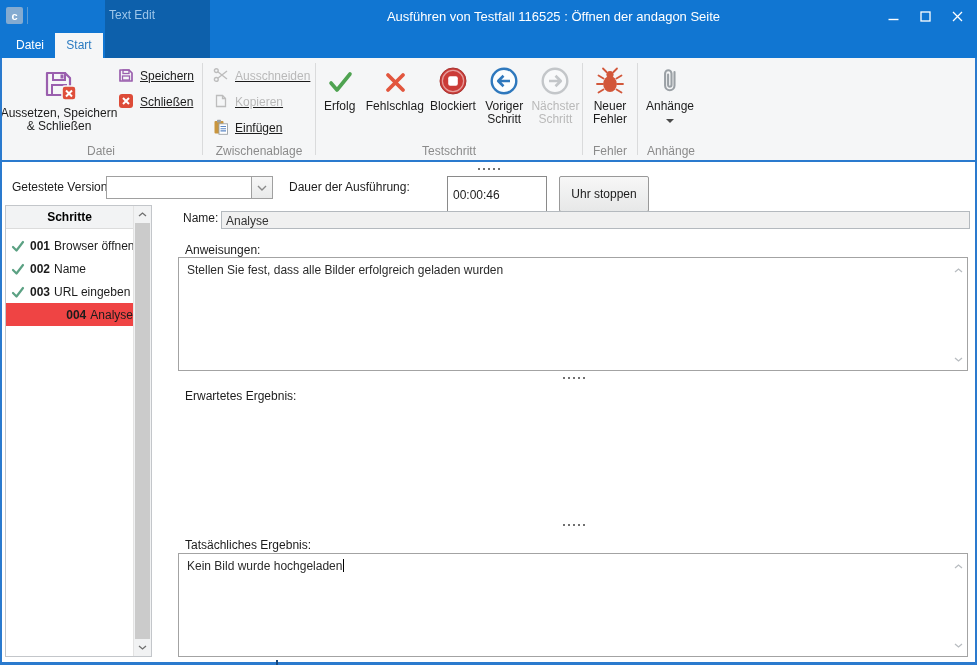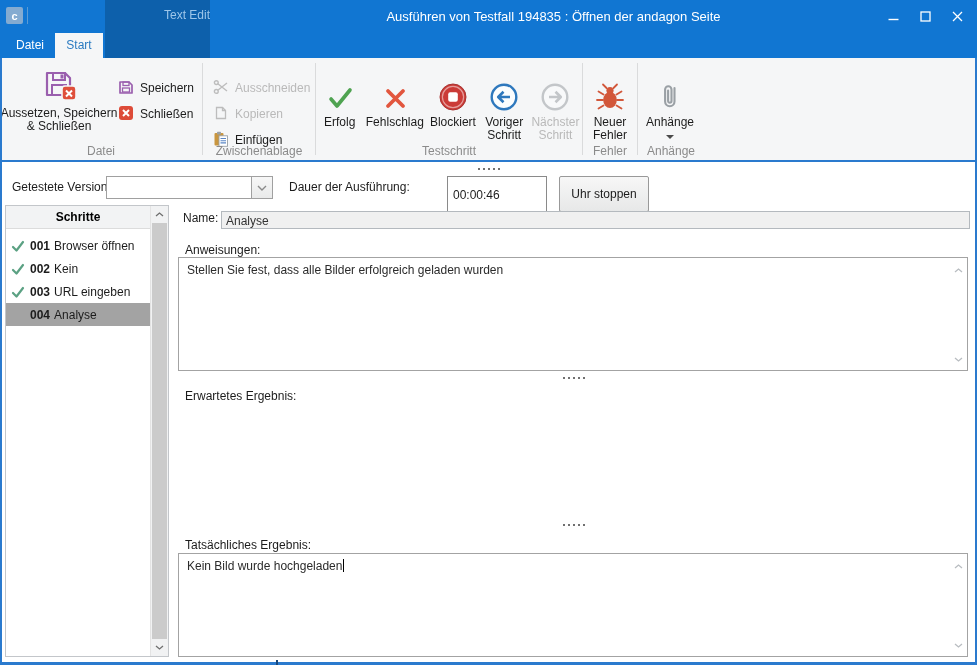--- a/index.html
+++ b/index.html
@@ -2,74 +2,74 @@
 <html><head>
 <meta charset="utf-8">
 <style>
   html,body{margin:0;padding:0;background:#fff;font-family:"Liberation Sans","DejaVu Sans",sans-serif;}
   .window{position:relative;width:977px;height:665px;background:#fff;overflow:hidden;font-size:12px;color:#1c1c1c;}
 
   
   .titlebar{position:absolute;top:0;left:0;right:0;height:33px;background:#1176d2;z-index:5;}
   .tabrow{position:absolute;top:33px;left:0;right:0;height:25px;background:#1176d2;z-index:5;display:flex;padding-left:5px;}
   .contextual{position:absolute;left:105px;top:0;width:105px;height:58px;background:#0d60ab;z-index:6;}
-  .contextual .clabel{position:absolute;top:8px;left:4px;right:0;text-align:right;color:#9dc6ea;font-size:12px;}
+  .contextual .clabel{position:absolute;top:8px;left:4px;right:0;text-align:left;color:#9dc6ea;font-size:12px;}
   .appicon{position:absolute;left:6px;top:7px;width:17px;height:17px;background:#84abd1;border-radius:2px;color:#fff;
            font-weight:bold;font-size:11px;display:flex;align-items:center;justify-content:center;z-index:7;}
   .qsep{position:absolute;left:27px;top:7px;width:1px;height:17px;background:#5b9bd5;z-index:7;}
   .wtitle{position:absolute;top:0;left:250px;right:120px;height:33px;line-height:33px;text-align:center;color:#fff;font-size:13px;z-index:7;white-space:nowrap;}
   .wbtns{position:absolute;top:0;right:4px;height:33px;display:flex;z-index:8;}
   .wbtn{width:32px;height:33px;display:flex;align-items:center;justify-content:center;}
   .tab{height:25px;line-height:25px;text-align:center;color:#fff;font-size:12px;position:relative;z-index:7;}
   .tab.t0{width:50px;}.tab.t1{width:48px;}.tab.t2{width:47px;}.tab.t3{width:60px;}
   .tab.selected{background:#f5f6f7;color:#2a7ac0;}
 
   
   .ribbon{position:absolute;top:58px;left:0;right:0;height:102px;background:#f5f6f7;border-bottom:2px solid #2a7ace;display:flex;z-index:4;}
   .rgroup{position:relative;flex:0 0 auto;}
   .glabel{position:absolute;bottom:2px;left:0;right:0;text-align:center;color:#8b8b8b;font-size:12px;}
   .gsep{flex:0 0 1px;background:#dadbdc;margin:5px 0;}
   .g-datei{width:202px;display:flex;}
   .bigbtn{width:118px;padding-top:8px;text-align:center;}
   .bigbtn .blabel{margin-top:2px;font-size:12px;line-height:13px;white-space:pre-line;}
-  .smallcol{display:flex;flex-direction:column;padding-top:22px;}
+  .smallcol{display:flex;flex-direction:column;padding-top:10px;text-decoration:underline;}
   .smallbtn{display:flex;align-items:center;gap:6px;height:16px;margin-bottom:10px;font-size:12px;white-space:nowrap;}
   .smallbtn.disabled{color:#b9b9b9;}
   .g-zw{width:112px;}
   .g-zw .smallcol{padding-left:10px;}
   .g-test{width:266px;display:flex;}
-  .bigv{display:flex;flex-direction:column;align-items:center;padding-top:23px;font-size:12px;line-height:13px;text-align:center;white-space:pre-line;}
+  .bigv{display:flex;flex-direction:column;align-items:center;padding-top:7px;font-size:12px;line-height:13px;text-align:center;white-space:pre-line;}
   .bigv svg{margin-bottom:3px;}
   .bigv.disabled{color:#b9b9b9;}
   .g-fehler{width:54px;display:flex;}
   .g-anh{width:66px;display:flex;}
   .caret-down{width:0;height:0;border-left:4px solid transparent;border-right:4px solid transparent;border-top:4px solid #4a4a4a;margin-top:6px;}
 
   
   .content{position:absolute;top:162px;left:2px;right:2px;bottom:3px;background:#fff;z-index:3;}
   .grip{display:flex;gap:3px;justify-content:center;align-items:center;height:4px;}
   .grip i{width:2px;height:2px;background:#707070;display:block;}
   .grip-top{position:absolute;top:5px;left:0;right:0;}
 
   .vrow-label{position:absolute;top:14px;height:23px;line-height:23px;font-size:12px;color:#1c1c1c;white-space:nowrap;}
   .combo{position:absolute;left:104px;top:14px;width:167px;height:23px;background:#fff;border:1px solid #a0a0a0;box-sizing:border-box;display:flex;}
   .combo .cval{flex:1;}
   .combo .cbtn{width:20px;border-left:1px solid #a0a0a0;background:linear-gradient(#f7f7f7,#e9eaea);display:flex;align-items:center;justify-content:center;}
   .timeinput{position:absolute;left:445px;top:14px;width:100px;height:38px;border:1px solid #8a8a8a;box-sizing:border-box;font-family:"Liberation Sans","DejaVu Sans",sans-serif;font-size:12px;padding:0 5px;color:#1c1c1c;background:#fff;}
   .btn{position:absolute;left:557px;top:14px;width:90px;height:36px;background:linear-gradient(#f7f7f7,#e7e8e8);border:1px solid #999;border-radius:2px;font-size:12px;display:flex;align-items:center;justify-content:center;box-sizing:border-box;}
 
   
-  .sidebar{position:absolute;left:3px;top:43px;width:164px;height:452px;border:1px solid #c3c6ca;box-sizing:border-box;display:flex;background:#fff;}
+  .sidebar{position:absolute;left:3px;top:43px;width:147px;height:452px;border:1px solid #c3c6ca;box-sizing:border-box;display:flex;background:#fff;}
   .side-left{flex:1;display:flex;flex-direction:column;overflow:hidden;}
   .side-head{height:22px;line-height:22px;background:#f2f3f4;border-bottom:1px solid #dcdcdc;font-weight:bold;text-align:center;font-size:12px;color:#000;}
   .items{padding-top:5px;}
   .item{height:23px;display:flex;align-items:center;font-size:12px;white-space:nowrap;}
   .item .chk{width:24px;display:flex;justify-content:center;flex:0 0 24px;}
   .item .num{font-weight:bold;margin-right:4px;}
-  .item.selected{background:#a3a3a3;}
+  .item.selected{background:#ef4444;justify-content:flex-end;}
   .sbar{width:17px;flex:0 0 17px;background:#f1f2f3;border-left:1px solid #e3e3e3;display:flex;flex-direction:column;}
   .sbtn{height:17px;display:flex;align-items:center;justify-content:center;}
   .sthumb{flex:1;background:#cbcbcb;margin:0 1px;}
 
   
   .main{position:absolute;left:175px;top:43px;width:793px;height:455px;}
   .namerow{position:absolute;top:6px;left:0;right:0;height:18px;display:flex;align-items:flex-start;}
   .namerow .nlabel{width:38px;padding-left:6px;flex:0 0 38px;}
   .namefield{flex:1;height:18px;line-height:18px;background:#f0f0f0;border:1px solid #b4b9be;box-sizing:border-box;padding-left:4px;color:#333;}
   .flabel{position:absolute;left:8px;font-size:12px;color:#1c1c1c;}
@@ -90,21 +90,21 @@
 <body>
 
 <div class="window">
 
   <div class="titlebar"></div>
   <div class="contextual">
     <div class="clabel">Text Edit</div>
   </div>
   <div class="appicon">c</div>
   <div class="qsep"></div>
-  <div class="wtitle">Ausführen von Testfall 194835 : Öffnen der andagon Seite</div>
+  <div class="wtitle">Ausführen von Testfall 116525 : Öffnen der andagon Seite</div>
   <div class="wbtns">
     <div class="wbtn">
       <svg width="11" height="11" viewBox="0 0 11 11">
           <line x1="0.5" y1="8.5" x2="10.5" y2="8.5" stroke="#fff" stroke-width="1.4"></line>
         </svg>
     </div>
     <div class="wbtn">
       <svg width="11" height="11" viewBox="0 0 11 11">
           <rect x="1" y="1" width="9" height="9" fill="none" stroke="#fff" stroke-width="1.3"></rect>
         </svg>
@@ -311,21 +311,21 @@
             <span class="num">001</span>
             <span>Browser öffnen</span>
           </div>
           <div class="item">
             <span class="chk">
               <svg width="14" height="14" viewBox="0 0 14 14">
                   <path d="M2 8 L5.5 11.5 L12 3" fill="none" stroke="#5ba183" stroke-width="2.2" stroke-linecap="round" stroke-linejoin="round"></path>
                 </svg>
             </span>
             <span class="num">002</span>
-            <span>Kein</span>
+            <span>Name</span>
           </div>
           <div class="item">
             <span class="chk">
               <svg width="14" height="14" viewBox="0 0 14 14">
                   <path d="M2 8 L5.5 11.5 L12 3" fill="none" stroke="#5ba183" stroke-width="2.2" stroke-linecap="round" stroke-linejoin="round"></path>
                 </svg>
             </span>
             <span class="num">003</span>
             <span>URL eingeben</span>
           </div>

